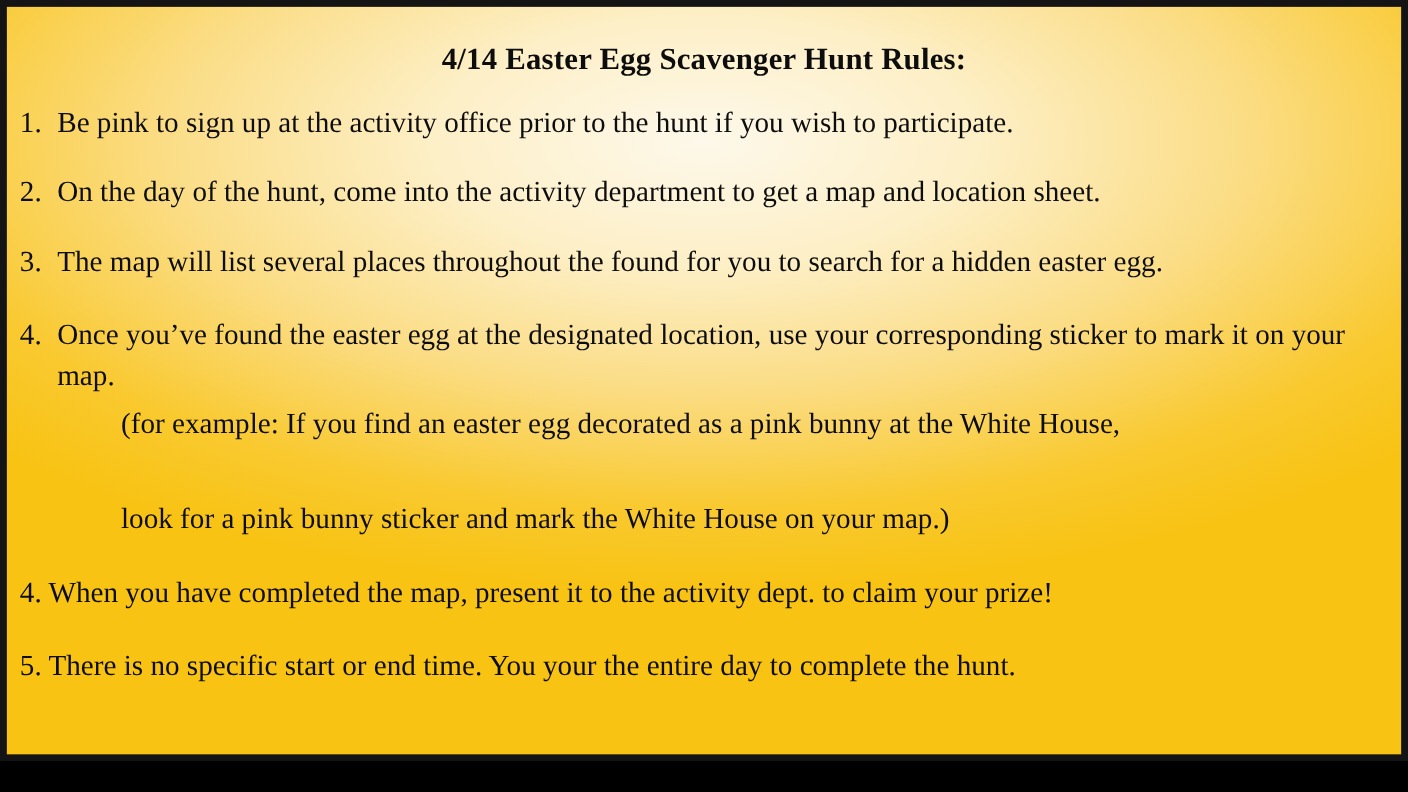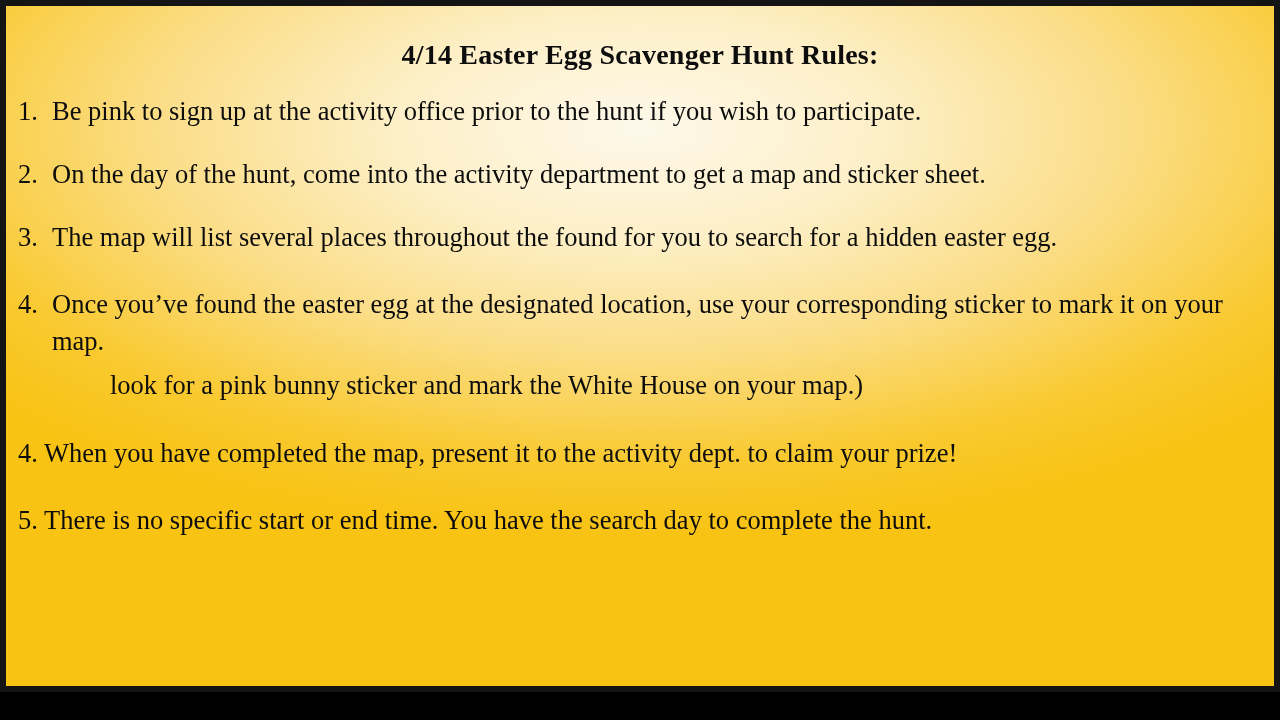--- a/index.html
+++ b/index.html
@@ -49,20 +49,21 @@
     flex: 1 1 auto;
   }
   .sub {
     display: block;
     margin-top: 7px;
     padding-left: 58px;
     text-indent: 0;
   }
   .sub .line2 {
     display: block;
+    margin-top: 48px;
   }
   .item.plain .num {
     width: 26px;
   }
   .item.gap-lg {
     margin-bottom: 26px;
   }
   .item.gap-xl {
     margin-bottom: 30px;
   }
@@ -76,42 +77,43 @@
 
   <div class="body">
 
     <div class="item gap-lg">
       <span class="num">1.</span>
       <span class="txt">Be pink to sign up at the activity office prior to the hunt if you wish to participate.</span>
     </div>
 
     <div class="item gap-lg">
       <span class="num">2.</span>
-      <span class="txt">On the day of the hunt, come into the activity department to get a map and sticker sheet.</span>
+      <span class="txt">On the day of the hunt, come into the activity department to get a map and location sheet.</span>
     </div>
 
     <div class="item gap-xl">
       <span class="num">3.</span>
       <span class="txt">The map will list several places throughout the found for you to search for a hidden easter egg.</span>
     </div>
 
     <div class="item gap-xl">
       <span class="num">4.</span>
       <span class="txt">
         <span>Once you’ve found the easter egg at the designated location, use your corresponding sticker to mark it on your map.</span>
         <span class="sub">
+          <span class="line1">(for example: If you find an easter egg decorated as a pink bunny at the White House,</span>
           <span class="line2">look for a pink bunny sticker and mark the White House on your map.)</span>
         </span>
       </span>
     </div>
 
     <div class="item plain gap-xl">
       <span class="num">4.</span>
       <span class="txt">When you have completed the map, present it to the activity dept. to claim your prize!</span>
     </div>
 
     <div class="item plain">
       <span class="num">5.</span>
-      <span class="txt">There is no specific start or end time. You have the search day to complete the hunt.</span>
+      <span class="txt">There is no specific start or end time. You your the entire day to complete the hunt.</span>
     </div>
 
   </div>
 </div>
 
 </body></html>

